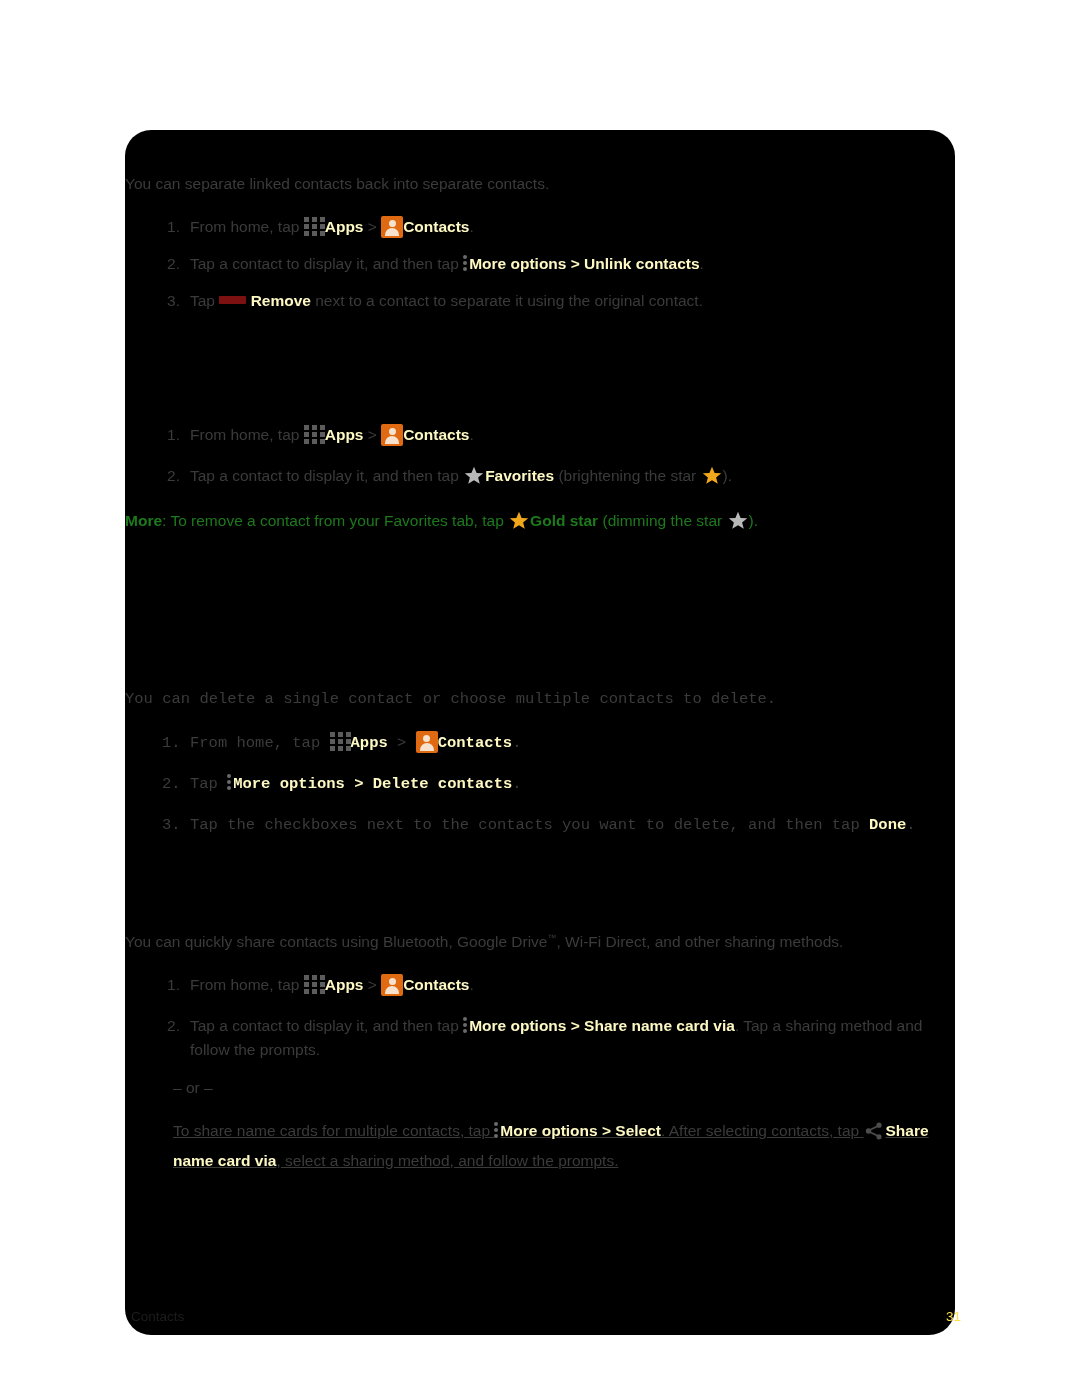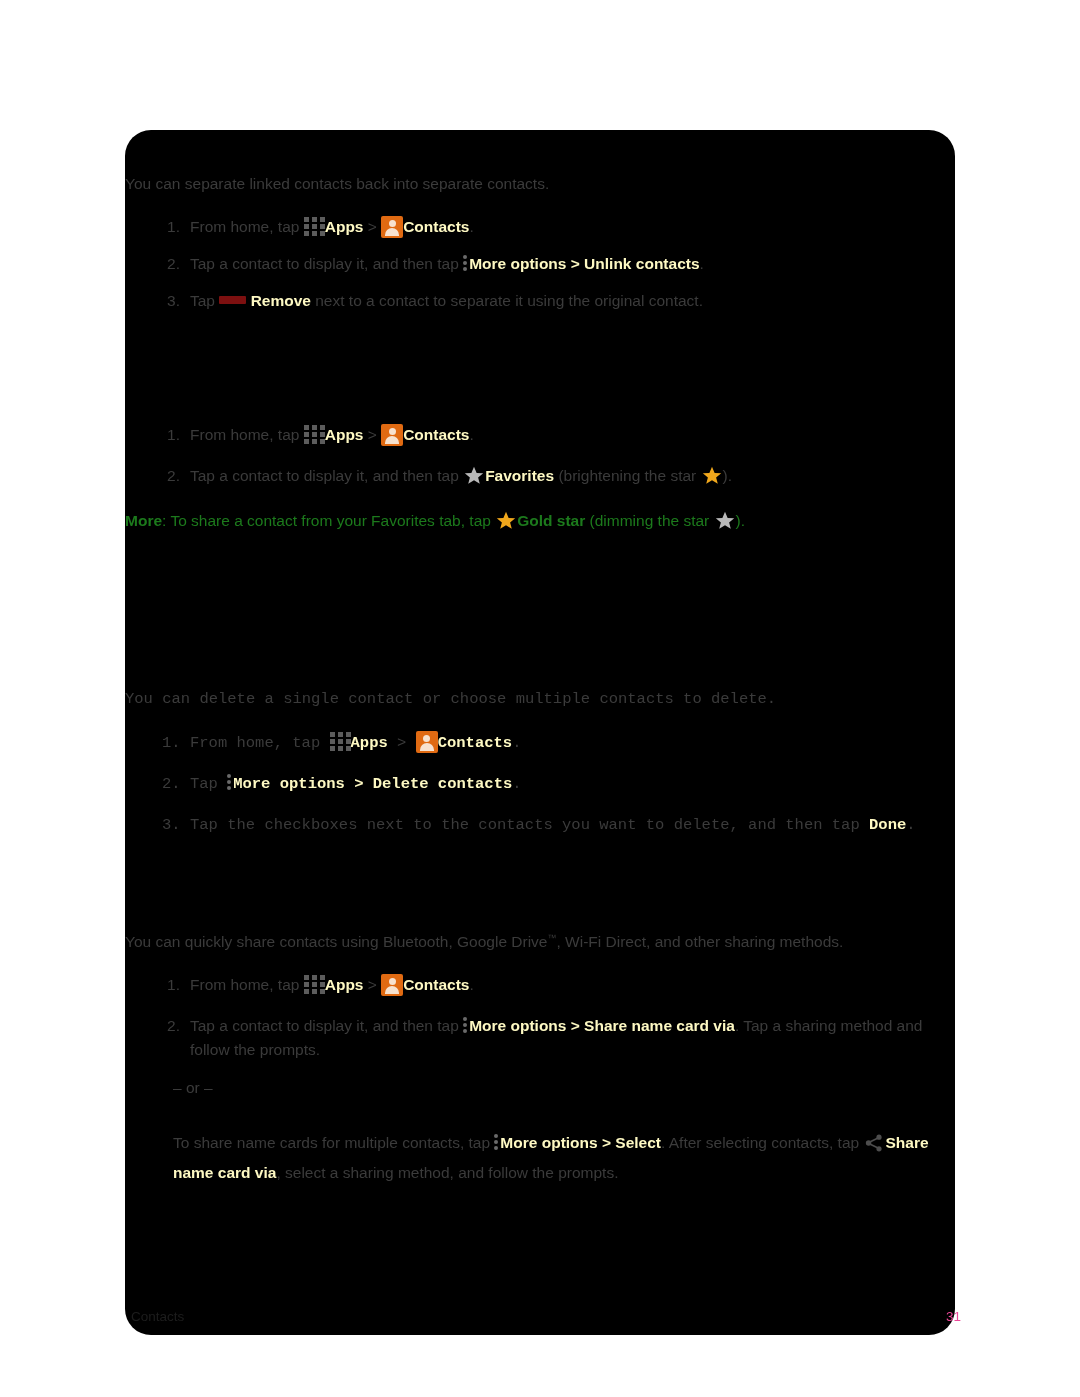--- a/index.html
+++ b/index.html
@@ -182,21 +182,21 @@
     left: 6px;
     top: 0;
     font-size: 13.5px;
     color: #1d1d1d;
   }
   .footer .f-right {
     position: absolute;
     right: -6px;
     top: 0;
     font-size: 13.5px;
-    color: #ec4899;
+    color: #fde047;
   }
 </style>
 </head>
 <body>
 
 <div class="page">
   <div class="content">
 
     <div style="position:absolute; left:0; top:42px; width:830px;">
       <div class="body-p">You can separate linked contacts back into separate contacts.</div>
@@ -254,21 +254,21 @@
           <span class="icon icon-star">
             <svg width="22" height="21" viewBox="0 0 24 24">
                 <polygon points="12,2 15,9 22.5,9.4 16.7,14.2 18.6,21.5 12,17.4 5.4,21.5 7.3,14.2 1.5,9.4 9,9" fill="#f0a71c"></polygon>
               </svg>
           </span><span>).</span>
         </li>
       </ol>
 
       <div class="note" style="margin-top:21px; padding-left:0;">
         <span class="nb">More</span><span>:</span>
-        <span>To share a contact from your Favorites tab, tap</span>
+        <span>To remove a contact from your Favorites tab, tap</span>
         <span class="icon icon-star">
           <svg width="22" height="21" viewBox="0 0 24 24">
               <polygon points="12,2 15,9 22.5,9.4 16.7,14.2 18.6,21.5 12,17.4 5.4,21.5 7.3,14.2 1.5,9.4 9,9" fill="#f0a71c"></polygon>
             </svg>
         </span><span class="nb">Gold star</span>
         <span>(dimming the star</span>
         <span class="icon icon-star">
           <svg width="22" height="21" viewBox="0 0 24 24">
               <polygon points="12,2 15,9 22.5,9.4 16.7,14.2 18.6,21.5 12,17.4 5.4,21.5 7.3,14.2 1.5,9.4 9,9" fill="#b8b8b8"></polygon>
             </svg>
@@ -323,21 +323,21 @@
         </li>
         <li style="margin-top:17px;">
           <span class="num">2.</span>
           <span>Tap a contact to display it, and then tap</span>
           <span class="icon icon-dots"><i></i><i></i><i></i></span><span class="b">More options &gt; Share name card via</span><span>. Tap a sharing method and follow the prompts.</span>
         </li>
       </ol>
 
       <div class="sub-indent" style="margin-top:14px;">– or –</div>
 
-      <div class="sub-indent" style="margin-top:28px; line-height:1.9;">
+      <div class="sub-indent" style="margin-top:16px; line-height:1.9;text-decoration:underline;">
         <span>To share name cards for multiple contacts, tap</span>
         <span class="icon icon-dots"><i></i><i></i><i></i></span><span class="b">More options &gt; Select</span><span>. After selecting contacts, tap</span>
         <span class="icon icon-share">
           <svg width="22" height="20" viewBox="0 0 24 24">
             <circle cx="18" cy="5" r="3.1" fill="#4d4d4d"></circle>
             <circle cx="18" cy="19" r="3.1" fill="#4d4d4d"></circle>
             <circle cx="5.5" cy="12" r="3.3" fill="#4d4d4d"></circle>
             <line x1="7.6" y1="10.4" x2="16.2" y2="6.2" stroke="#4d4d4d" stroke-width="2"></line>
             <line x1="7.6" y1="13.6" x2="16.2" y2="17.8" stroke="#4d4d4d" stroke-width="2"></line>
           </svg>

